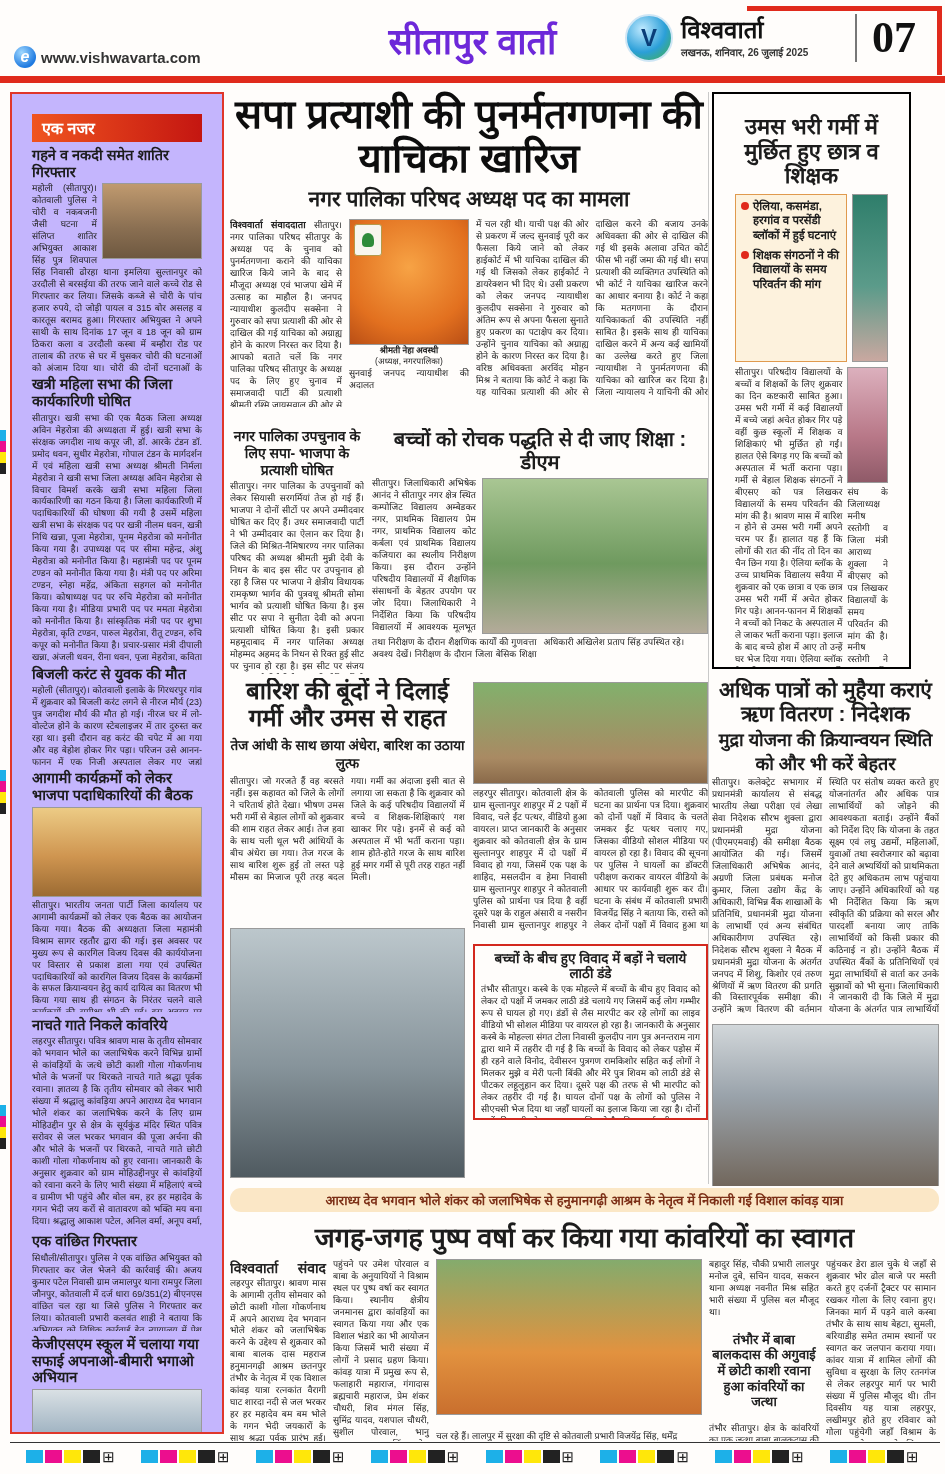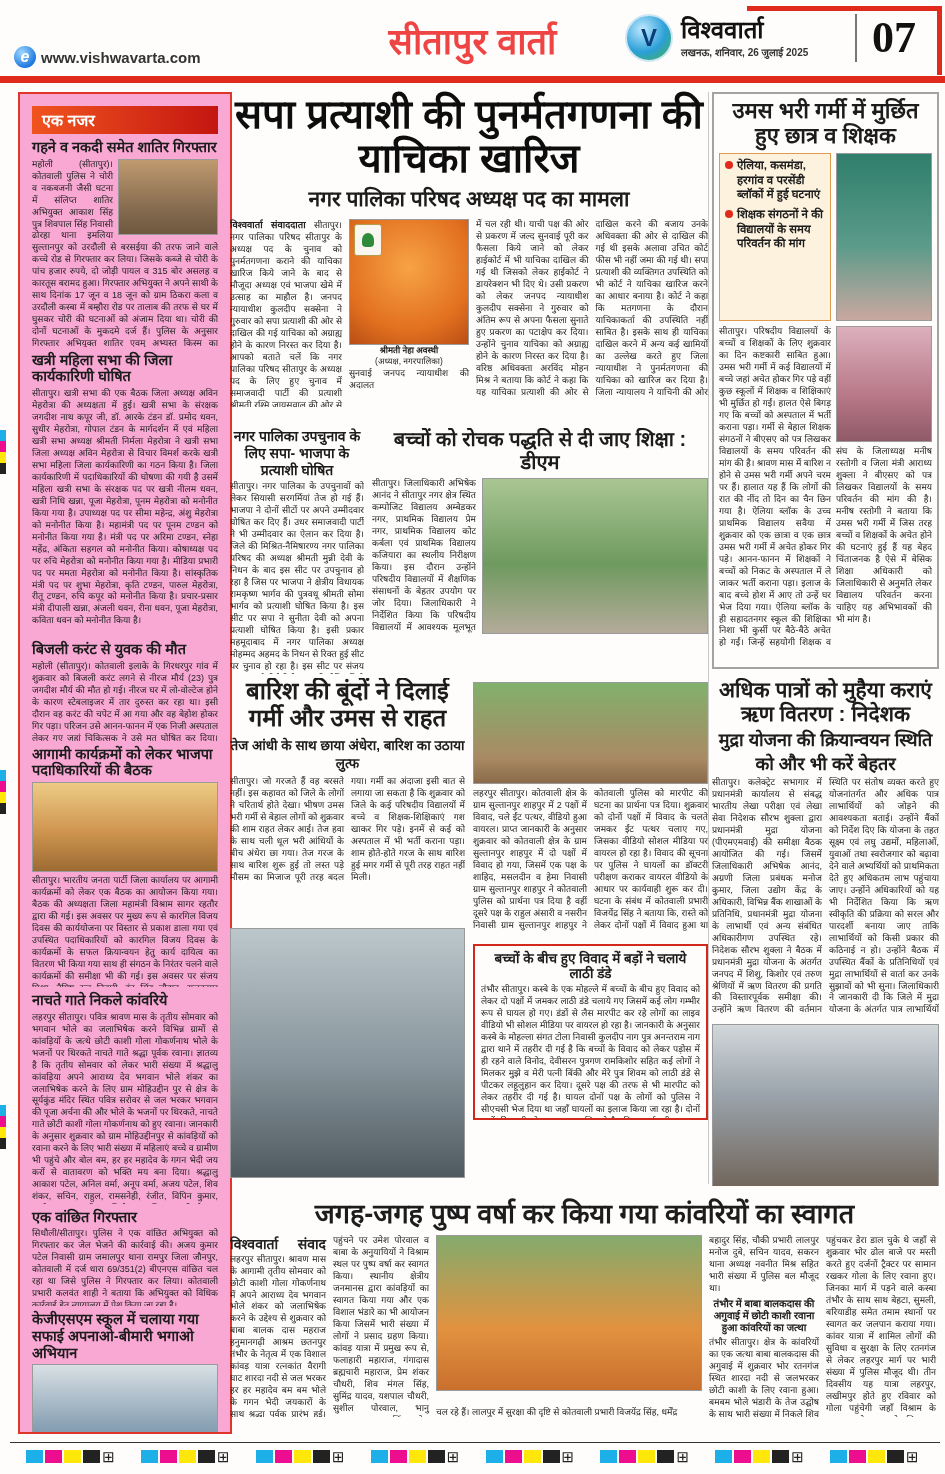--- a/index.html
+++ b/index.html
@@ -5,30 +5,30 @@
   html,body{margin:0;padding:0;background:#e9e9e9}
   .page{position:relative;width:945px;height:1474px;background:#fffdfb;font-family:"Liberation Sans","DejaVu Sans",sans-serif;color:#1c1c1c;overflow:hidden;margin:0 auto}
   .abs{position:absolute}
   .bb{font-weight:700}
   .body-txt{font-size:9px;line-height:1.33;text-align:justify;color:#222}
   .byline{font-weight:700;font-size:9.5px}
   .clip{overflow:hidden}
   
   .url{position:absolute;left:14px;top:46px;font-size:15px;font-weight:700;color:#333;display:flex;align-items:center;gap:5px}
   .e-icon{display:inline-block;width:22px;height:22px;border-radius:50%;background:radial-gradient(circle at 35% 30%,#9fd8ff,#1f7ae0 70%);color:#fff;font-weight:700;font-style:italic;font-size:16px;text-align:center;line-height:22px}
-  .edition{position:absolute;left:250px;right:250px;top:16px;text-align:center;font-size:36px;font-weight:700;color:#ef4444}
+  .edition{position:absolute;left:250px;right:250px;top:16px;text-align:center;font-size:36px;font-weight:700;color:#6d28d9}
   .brandbox{position:absolute;left:625px;top:14px;display:flex;align-items:center;gap:8px}
   .logo{width:44px;height:44px;border-radius:50%;background:radial-gradient(circle at 35% 30%,#bfe9ff,#2b9fd8 55%,#3fae62 90%);color:#0a3e78;font-weight:700;font-size:24px;text-align:center;line-height:44px;border:2px solid #cfe6f5}
   .brand{font-size:24px;font-weight:700;color:#111;line-height:1.05}
   .dateline{font-size:10px;font-weight:700;color:#333;margin-top:2px}
   .corner{position:absolute;right:3px;top:6px;width:190px;height:64px;border-top:5px solid #e02a1c;border-right:5px solid #e02a1c}
   .pageno{position:absolute;right:14px;top:14px;width:74px;text-align:center;font-family:"Liberation Serif","DejaVu Serif",serif;font-size:44px;font-weight:700;color:#111;border-left:2px solid #777;line-height:1.1}
   .redbar{position:absolute;left:0;top:76px;width:945px;height:7px;background:#e02a1c}
   
-  .sidebar{left:18px;top:92px;width:214px;height:1342px;border:2px solid #e0362a;padding:12px;box-sizing:border-box;overflow:hidden;background:#f9a8d4}
+  .sidebar{left:10px;top:92px;width:214px;height:1342px;border:2px solid #e0362a;padding:20px;box-sizing:border-box;overflow:hidden;background:#c4b5fd}
   .ek-bar{background:linear-gradient(90deg,#f0541f,#c41611);color:#fff;font-size:16px;font-weight:700;padding:3px 10px;margin-bottom:4px}
   .s-head{font-size:14.5px;font-weight:700;line-height:1.15;margin:5px 0 3px}
   .s-ph-r{float:right;width:100px;height:76px;margin:0 0 3px 5px}
   .ph{border:1px solid #9a9a9a;box-sizing:border-box;position:relative;overflow:hidden}
   .ph-arrest{background:linear-gradient(180deg,#c09a6f,#8a6f52 60%,#6e5840)}
   .ph-bjp{background:linear-gradient(180deg,#eccb85,#cf9550 55%,#9c6b33)}
   .ph-school{background:linear-gradient(180deg,#d9e0e4,#8aa2b5 55%,#5f7489)}
   .ph-neha{background:radial-gradient(circle at 50% 38%,#f7a345,#e2701f 65%,#b94e15)}
   .ph-dm{background:linear-gradient(180deg,#a9c693,#6f9a5f 55%,#b4ab9a)}
   .ph-rain{background:linear-gradient(180deg,#bcc7cc,#87949b 55%,#4f5a60)}
@@ -42,28 +42,28 @@
   
   .lead-h{font-size:40px;line-height:1.1;font-weight:700;text-align:center;color:#0d0d0d}
   .lead-k{font-size:21px;font-weight:700;text-align:center;margin-top:4px}
   .lead-row{display:flex;gap:7px;margin-top:7px;height:188px;overflow:hidden}
   .cap{font-size:8.5px;text-align:center;line-height:1.25}
   .sub-h{font-size:14px;font-weight:700;text-align:center;line-height:1.2;margin-bottom:3px}
   .dm-h{font-size:20px;font-weight:700;text-align:center;line-height:1.15;margin-bottom:4px}
   .big-h{font-weight:700;text-align:center;line-height:1.12}
   .kick{font-weight:700;text-align:center}
   .lathi-box{border:2px solid #d3281e;padding:5px 6px;box-sizing:border-box}
-  .heat-box{left:712px;top:92px;width:227px;height:577px;border:2px solid #a3a3a3;padding:5px;box-sizing:border-box;overflow:hidden}
+  .heat-box{left:712px;top:92px;width:199px;height:577px;border:2px solid #000000;padding:21px;box-sizing:border-box;overflow:hidden}
   .blt-box{border:1px solid #e09a4e;background:#fdf2dd;padding:4px 5px;box-sizing:border-box}
   .blt{display:flex;gap:4px;font-size:11.5px;font-weight:700;line-height:1.25;margin-bottom:6px}
   .dot{flex:0 0 auto;width:8px;height:8px;border-radius:50%;background:#e02a1c;margin-top:3px}
   
   .strip{background:#fbe7c6;color:#7c2f16;font-size:13px;font-weight:700;text-align:center;border-radius:11px;padding:3px 6px;white-space:nowrap;overflow:hidden}
   .kavad-h{font-size:27px;font-weight:700;text-align:center;margin:6px 0 4px;white-space:nowrap;overflow:hidden}
-  .sub-h2{font-size:10px;font-weight:700;text-align:center;line-height:1.2;margin:3px 0}
+  .sub-h2{font-size:13px;font-weight:700;text-align:center;line-height:1.2;margin:13px 0}
   .bot-rule{position:absolute;left:10px;top:1442px;width:930px;height:1px;background:#333}
   .regrow{position:absolute;left:0;top:1450px;width:945px;display:flex;justify-content:space-evenly;align-items:center}
   .reggrp{display:flex;align-items:center;gap:2px}
   .sw{width:17px;height:13px;display:inline-block}
   .rg{font-size:15px;line-height:13px;color:#222}
   .vrule{position:absolute;left:708px;top:92px;width:1px;height:1092px;background:#c9c9c9}
   .edge{position:absolute;left:0;width:6px}
   .edge div{height:11px}
 </style>
 </head>
@@ -177,20 +177,21 @@
     <div style="width:134px">
       <div class="sub-h">नगर पालिका उपचुनाव के लिए सपा- भाजपा के प्रत्याशी घोषित</div>
       <div class="body-txt clip" style="height:200px">सीतापुर। नगर पालिका के उपचुनावों को लेकर सियासी सरगर्मियां तेज हो गई हैं। भाजपा ने दोनों सीटों पर अपने उम्मीदवार घोषित कर दिए हैं। उधर समाजवादी पार्टी ने भी उम्मीदवार का ऐलान कर दिया है। जिले की मिश्रित-नैमिषारण्य नगर पालिका परिषद की अध्यक्ष श्रीमती मुन्नी देवी के निधन के बाद इस सीट पर उपचुनाव हो रहा है जिस पर भाजपा ने क्षेत्रीय विधायक रामकृष्ण भार्गव की पुत्रवधू श्रीमती सोमा भार्गव को प्रत्याशी घोषित किया है। इस सीट पर सपा ने सुनीता देवी को अपना प्रत्याशी घोषित किया है। इसी प्रकार महमूदाबाद में नगर पालिका अध्यक्ष मोहम्मद अहमद के निधन से रिक्त हुई सीट पर चुनाव हो रहा है। इस सीट पर संजय कुमार वर्मा बीजेपी के प्रत्याशी घोषित किये गए हैं।</div>
     </div>
     <div style="flex:1">
       <div class="dm-h">बच्चों को रोचक पद्धति से दी जाए शिक्षा : डीएम</div>
       <div style="display:flex;gap:6px">
         <div class="body-txt clip" style="width:104px;height:156px">सीतापुर। जिलाधिकारी अभिषेक आनंद ने सीतापुर नगर क्षेत्र स्थित कम्पोजिट विद्यालय अम्बेडकर नगर, प्राथमिक विद्यालय प्रेम नगर, प्राथमिक विद्यालय कोट कर्बला एवं प्राथमिक विद्यालय कजियारा का स्थलीय निरीक्षण किया। इस दौरान उन्होंने परिषदीय विद्यालयों में शैक्षणिक संसाधनों के बेहतर उपयोग पर जोर दिया। जिलाधिकारी ने निर्देशित किया कि परिषदीय विद्यालयों में आवश्यक मूलभूत सुविधाओं की उपलब्धता सुनिश्चित की जाये। बच्चों को रोचक पद्धतियों से सिखाया जाये, जिससे पढ़ाई के प्रति उनमें रुचि जागृत हो सके। बच्चों के सर्वांगीण विकास हेतु नियमित रूप से गतिविधियां आयोजित की जायें। बेहतर शिक्षण व्यवस्था सुनिश्चित करने हेतु संबंधित अधिकारी नियमित रूप से निरीक्षण अवश्य करें</div>
         <div class="ph ph-dm" style="flex:1;height:156px"></div>
       </div>
+      <div class="body-txt clip" style="margin-top:3px;height:28px;column-count:2;column-gap:7px">तथा निरीक्षण के दौरान शैक्षणिक कार्यों की गुणवत्ता अवश्य देखें। निरीक्षण के दौरान जिला बेसिक शिक्षा अधिकारी अखिलेश प्रताप सिंह उपस्थित रहे।</div>
     </div>
   </div>
 
   <div class="abs" style="left:230px;top:678px;width:478px;height:508px;display:flex;gap:8px;overflow:hidden">
     <div style="width:235px">
       <div class="big-h" style="font-size:24px">बारिश की बूंदों ने दिलाई गर्मी और उमस से राहत</div>
       <div class="kick" style="font-size:13.5px;margin:4px 0">तेज आंधी के साथ छाया अंधेरा, बारिश का उठाया लुत्फ</div>
       <div class="body-txt clip" style="height:148px;column-count:2;column-gap:7px">सीतापुर। जो गरजते हैं वह बरसते नहीं। इस कहावत को जिले के लोगों ने चरितार्थ होते देखा। भीषण उमस भरी गर्मी से बेहाल लोगों को शुक्रवार की शाम राहत लेकर आई। तेज हवा के साथ चली धूल भरी आंधियों के बीच अंधेरा छा गया। तेज गरज के साथ बारिश शुरू हुई तो लस्त पड़े मौसम का मिजाज पूरी तरह बदल गया। गर्मी का अंदाजा इसी बात से लगाया जा सकता है कि शुक्रवार को जिले के कई परिषदीय विद्यालयों में बच्चे व शिक्षक-शिक्षिकाएं गश खाकर गिर पड़े। इनमें से कई को अस्पताल में भी भर्ती कराना पड़ा। शाम होते-होते गरज के साथ बारिश हुई मगर गर्मी से पूरी तरह राहत नहीं मिली।</div>
       <div class="ph ph-rain" style="height:250px;margin-top:4px"></div>
     </div>
@@ -229,20 +230,21 @@
   </div>
 
   <div class="abs" style="left:712px;top:678px;width:227px;height:508px;overflow:hidden">
     <div class="big-h" style="font-size:21px">अधिक पात्रों को मुहैया कराएं ऋण वितरण : निदेशक</div>
     <div class="kick" style="font-size:18px;margin:2px 0">मुद्रा योजना की क्रियान्वयन स्थिति को और भी करें बेहतर</div>
     <div class="body-txt clip" style="height:242px;column-count:2;column-gap:7px">सीतापुर। कलेक्ट्रेट सभागार में प्रधानमंत्री कार्यालय से संबद्ध भारतीय लेखा परीक्षा एवं लेखा सेवा निदेशक सौरभ शुक्ला द्वारा प्रधानमंत्री मुद्रा योजना (पीएमएमवाई) की समीक्षा बैठक आयोजित की गई। जिसमें जिलाधिकारी अभिषेक आनंद, अग्रणी जिला प्रबंधक मनोज कुमार, जिला उद्योग केंद्र के अधिकारी, विभिन्न बैंक शाखाओं के प्रतिनिधि, प्रधानमंत्री मुद्रा योजना के लाभार्थी एवं अन्य संबंधित अधिकारीगण उपस्थित रहे। निदेशक सौरभ शुक्ला ने बैठक में प्रधानमंत्री मुद्रा योजना के अंतर्गत जनपद में शिशु, किशोर एवं तरुण श्रेणियों में ऋण वितरण की प्रगति की विस्तारपूर्वक समीक्षा की। उन्होंने ऋण वितरण की वर्तमान स्थिति पर संतोष व्यक्त करते हुए योजनांतर्गत और अधिक पात्र लाभार्थियों को जोड़ने की आवश्यकता बताई। उन्होंने बैंकों को निर्देश दिए कि योजना के तहत सूक्ष्म एवं लघु उद्यमों, महिलाओं, युवाओं तथा स्वरोजगार को बढ़ावा देने वाले अभ्यर्थियों को प्राथमिकता देते हुए अधिकतम लाभ पहुंचाया जाए। उन्होंने अधिकारियों को यह भी निर्देशित किया कि ऋण स्वीकृति की प्रक्रिया को सरल और पारदर्शी बनाया जाए ताकि लाभार्थियों को किसी प्रकार की कठिनाई न हो। उन्होंने बैठक में उपस्थित बैंकों के प्रतिनिधियों एवं मुद्रा लाभार्थियों से वार्ता कर उनके सुझावों को भी सुना। जिलाधिकारी ने जानकारी दी कि जिले में मुद्रा योजना के अंतर्गत पात्र लाभार्थियों को निर्धारित लक्ष्य के सापेक्ष ऋण वितरित किया जा चुका है। उन्होंने कहा कि पात्र लाभार्थियों की पहचान कर समयबद्ध ढंग से ऋण वितरण, बैंकों द्वारा ऋण स्वीकृति की प्रक्रिया में पारदर्शिता एवं सरलता, स्वरोजगार को बढ़ावा देने हेतु युवाओं एवं महिलाओं को प्राथमिकता, योजना का प्रचार-प्रसार बढ़ाकर अधिक से अधिक लोगों को लाभान्वित करना शामिल है। बैठक में सौरभ शुक्ला ने जनपद में मुद्रा योजना की क्रियान्वयन स्थिति की सराहना करते हुए अधिकारियों को भविष्य में और बेहतर प्रदर्शन के लिए प्रेरित किया।</div>
     <div class="ph ph-meet" style="height:178px;margin-top:5px"></div>
   </div>
 
   <div class="abs" style="left:230px;top:1188px;width:709px">
+    <div class="strip">आराध्य देव भगवान भोले शंकर को जलाभिषेक से हनुमानगढ़ी आश्रम के नेतृत्व में निकाली गई विशाल कांवड़ यात्रा</div>
     <div class="kavad-h">जगह-जगह पुष्प वर्षा कर किया गया कांवरियों का स्वागत</div>
     <div style="display:flex;gap:7px;height:182px;overflow:hidden">
       <div class="body-txt" style="width:96px">
         <span class="byline" style="font-size:14px">विश्ववार्ता संवाद</span>
         <span>लहरपुर सीतापुर। श्रावण मास के आगामी तृतीय सोमवार को छोटी काशी गोला गोकर्णनाथ में अपने आराध्य देव भगवान भोले शंकर को जलाभिषेक करने के उद्देश्य से शुक्रवार को बाबा बालक दास महराज हनुमानगढ़ी आश्रम छतनपुर तंभौर के नेतृत्व में एक विशाल कांवड़ यात्रा रत्नकांत वैरागी घाट शारदा नदी से जल भरकर हर हर महादेव बम बम भोले के गगन भेदी जयकारों के साथ श्रद्धा पूर्वक प्रारंभ हुई। बाबा बालक दास के नेतृत्व में भारी संख्या में कांवड़िया छोटी काशी गोला गोकर्णनाथ को रवाना हुए। विशाल कांवड़ यात्रा में बच्चे बुजुर्ग व भारी संख्या में श्रद्धालु भाग ले रहे हैं कांवड़ यात्रा के क्षेत्र की लालपुर बाजार</span>
       </div>
       <div class="body-txt" style="width:96px">पहुंचने पर उमेश पोरवाल व बाबा के अनुयायियों ने विश्राम स्थल पर पुष्प वर्षा कर स्वागत किया। स्थानीय क्षेत्रीय जनमानस द्वारा कांवड़ियों का स्वागत किया गया और एक विशाल भंडारे का भी आयोजन किया जिसमें भारी संख्या में लोगों ने प्रसाद ग्रहण किया। कांवड़ यात्रा में प्रमुख रूप से, फलाहारी महाराज, गंगादास ब्रह्मचारी महाराज, प्रेम शंकर चौधरी, शिव मंगल सिंह, सुमिंद्र यादव, यशपाल चौधरी, सुशील पोरवाल, भानु जायसवाल, अतुल सिंह, रूपेश पोरवाल, दीप नारायण चौधरी, संयोग सिंह, महंत लल्लन दास, परसादी दास वैरागी महाराज, महंत लाला दास महराज, नागा साधू दास, सहित भारी संख्या में कांवड़ यात्री भोले के भजनों पर थिरकते हुए</div>
       <div style="width:266px">
         <div class="ph ph-kavad" style="height:156px"></div>
         <div class="body-txt" style="margin-top:16px">चल रहे हैं। लालपुर में सुरक्षा की दृष्टि से कोतवाली प्रभारी विजयेंद्र सिंह, धर्मेंद्र</div>

